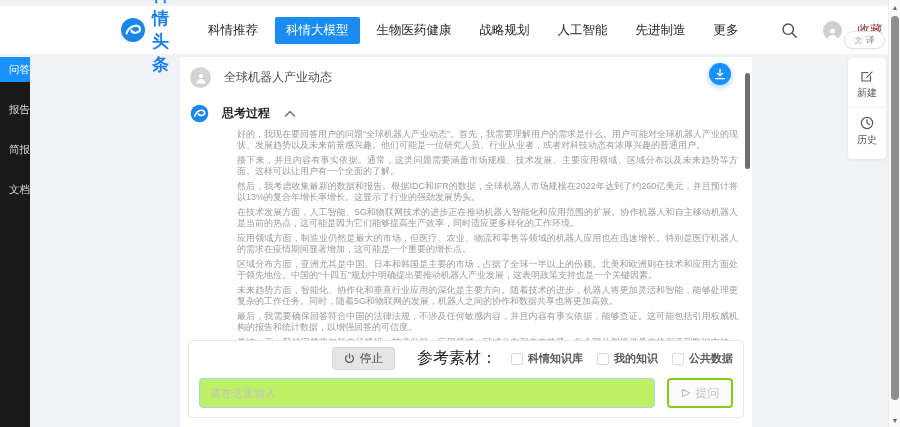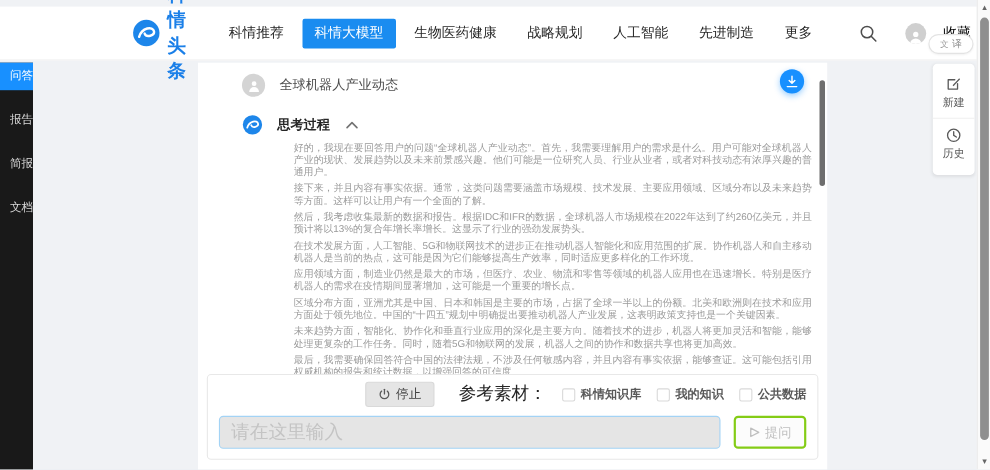--- a/index.html
+++ b/index.html
@@ -12,37 +12,37 @@
             display:flex; align-items:center; border-bottom:1px solid #f0f0f0; }
   .logo { display:flex; align-items:center; margin-left:120px; cursor:pointer; }
   .logo-text { color:#1a7fe8; font-size:17px; font-weight:bold; margin-left:6px; letter-spacing:1px; }
   .nav { display:flex; align-items:center; margin-left:24px; }
   .nav-item { font-size:12.5px; color:#262626; padding:5px 11px; margin:0 3px; border-radius:2px; cursor:pointer; white-space:nowrap; }
   .nav-item.active { background:#1a8cf0; color:#fff; }
   .header-right { display:flex; align-items:center; margin-left:26px; }
   .search-btn { width:22px; height:22px; display:flex; align-items:center; justify-content:center; cursor:pointer; }
   .header-avatar { width:19px; height:19px; border-radius:50%; background:#cfcfcf; margin-left:22px;
                    display:flex; align-items:flex-end; justify-content:center; overflow:hidden; }
-  .header-link { font-size:12.5px; color:#000000; margin-left:16px; cursor:pointer; white-space:nowrap; }
+  .header-link { font-size:12.5px; color:#7f1d1d; margin-left:16px; cursor:pointer; white-space:nowrap; }
 
   
   .translate-pill { position:absolute; top:31px; left:844px; width:41px; height:18px; background:#fff;
                     border:1px solid #e3e3e3; border-radius:10px; display:flex; align-items:center;
                     justify-content:center; gap:3px; font-size:9px; color:#8c8c8c; cursor:pointer;
                     box-shadow:0 1px 2px rgba(0,0,0,.06); z-index:5; }
 
   
   .sidebar { position:absolute; top:57px; left:0; width:30px; bottom:0; background:#191919; }
   .side-item { width:30px; height:25px; line-height:25px; text-align:right; font-size:10.5px;
                color:#d9d9d9; cursor:pointer; margin-bottom:15px; letter-spacing:0; }
   .side-item.active { background:#1890ff; color:#fff; }
 
   
   .panel { position:absolute; top:57px; left:180px; width:572px; bottom:0; background:#fff; }
-  .chat { position:absolute; inset:0; overflow:hidden; padding:10px 14px 0 10px;margin-left:30px; }
+  .chat { position:absolute; inset:0; overflow:hidden; padding:10px 14px 0 10px; }
   .msg-row { display:flex; align-items:center; }
   .user-avatar { width:21px; height:21px; border-radius:50%; background:#d4d4d4; flex:0 0 auto;
                  display:flex; align-items:center; justify-content:center; }
   .question-text { font-size:12px; color:#4d4d4d; margin-left:13px; }
   .think-row { display:flex; align-items:center; margin-top:16px; }
   .think-title { font-size:12px; font-weight:bold; color:#262626; margin-left:13px; }
   .collapse { margin-left:14px; cursor:pointer; display:flex; align-items:center; }
   .think-body { margin:6px 0 0 47px; }
   .think-body p { font-size:9px; line-height:1.22; color:#9b9b9b; margin-bottom:4px; text-align:justify; }
   .answer-intro { margin:8px 0 0 47px; font-size:9.5px; color:#595959; }
@@ -58,21 +58,21 @@
               border:1px solid #e8e8e8; border-radius:4px; padding:6px 10px 9px; z-index:4; }
   .composer-top { display:flex; align-items:center; justify-content:flex-end; gap:14px; }
   .stop-btn { display:flex; align-items:center; gap:5px; border:1px solid #d9d9d9; border-radius:3px;
               background:#e5e5e5; padding:3px 11px; font-size:11.5px; color:#404040; cursor:pointer; }
   .ref-label { font-size:16px; color:#262626; margin-left:8px; }
   .chk-group { display:flex; align-items:center; gap:5px; cursor:pointer;font-weight:bold; }
   .chk-box { width:12px; height:12px; border:1px solid #d9d9d9; border-radius:2px; background:#fff; }
   .chk-label { font-size:11px; color:#595959; }
   .composer-bottom { display:flex; align-items:center; gap:12px; margin-top:8px; }
   .ask-input { flex:1; height:30px; border:1px solid #a3d3f5; border-radius:4px; padding:0 10px;
-               font-size:17px; color:#333; outline:none; background:#e5e5e5;
+               font-size:11px; color:#333; outline:none; background:#bef264;
                font-family:"Liberation Sans","DejaVu Sans",sans-serif; }
   .ask-input::placeholder { color:#c4c4c4; }
   .ask-btn { width:66px; height:30px; border:2px solid #84cc16; border-radius:4px; background:#fcfcfc;
              color:#bfbfbf; font-size:12px; display:flex; align-items:center; justify-content:center;
              gap:5px; cursor:pointer; }
 
   
   .rail { position:absolute; top:58px; left:848px; width:38px; background:#fff; border-radius:4px;
           box-shadow:0 1px 3px rgba(0,0,0,.08); padding:7px 0 5px; }
   .rail-item { display:flex; flex-direction:column; align-items:center; gap:3px; padding:4px 0 7px; cursor:pointer; }

